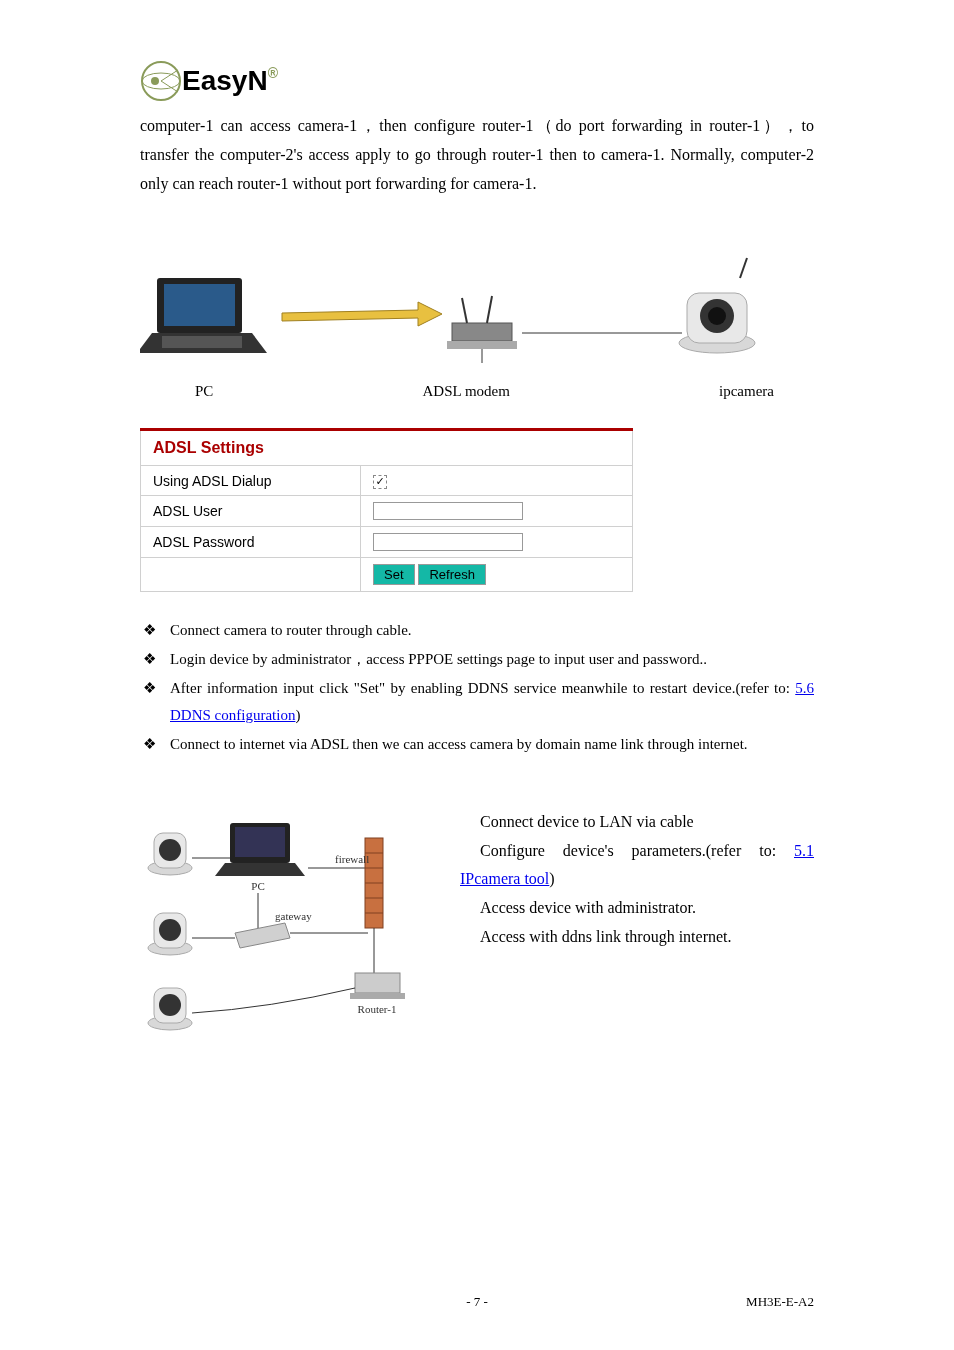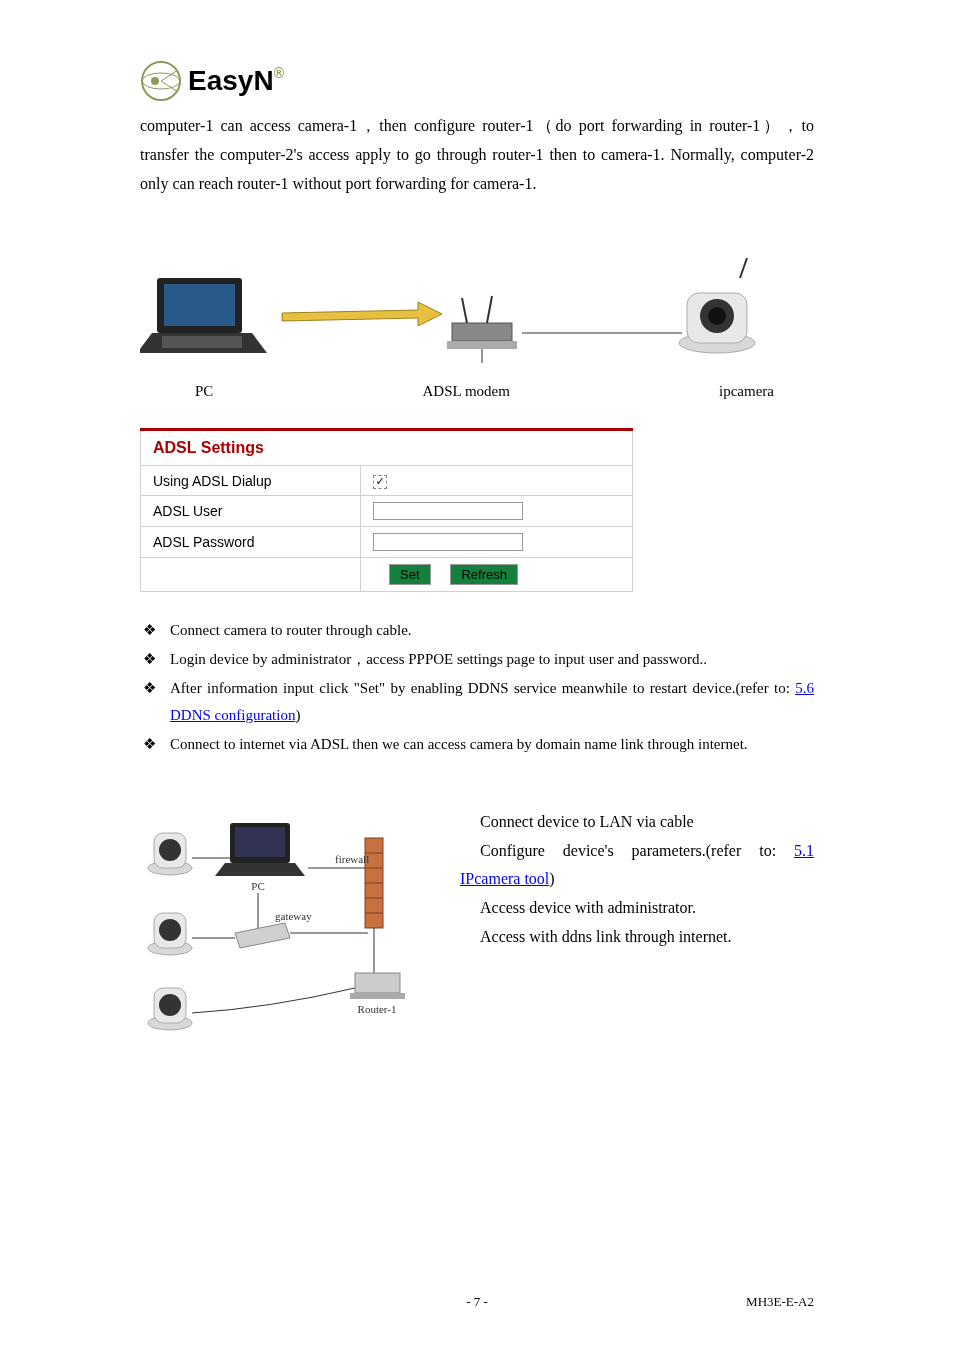--- a/index.html
+++ b/index.html
@@ -10,21 +10,20 @@
       height: 1350px;
       position: relative;
       padding: 60px 0;
     }
     .page-content {
       padding: 0 140px;
     }
     .logo {
       display: flex;
       align-items: center;
-      gap: 6px;
       margin-bottom: 10px;
     }
     .logo-icon {
       width: 42px;
       height: 42px;
     }
     .logo-text {
       font-size: 28px;
       font-weight: bold;
       color: #000;
@@ -92,24 +91,23 @@
     }
     .text-input {
       width: 150px;
       height: 18px;
       border: 1px solid #999;
       background: #fff;
     }
     .btn {
       padding: 2px 10px;
       font-size: 13px;
-      background: #15803d;
+      background: #14b8a6;
       border: 1px solid #999;
       font-family: Arial, sans-serif;
-      margin-left: 16px;
     }
     .bullet-list {
       list-style: none;
       margin-bottom: 40px;
     }
     .bullet-list li {
       position: relative;
       padding-left: 30px;
       font-size: 15px;
       line-height: 1.8;

